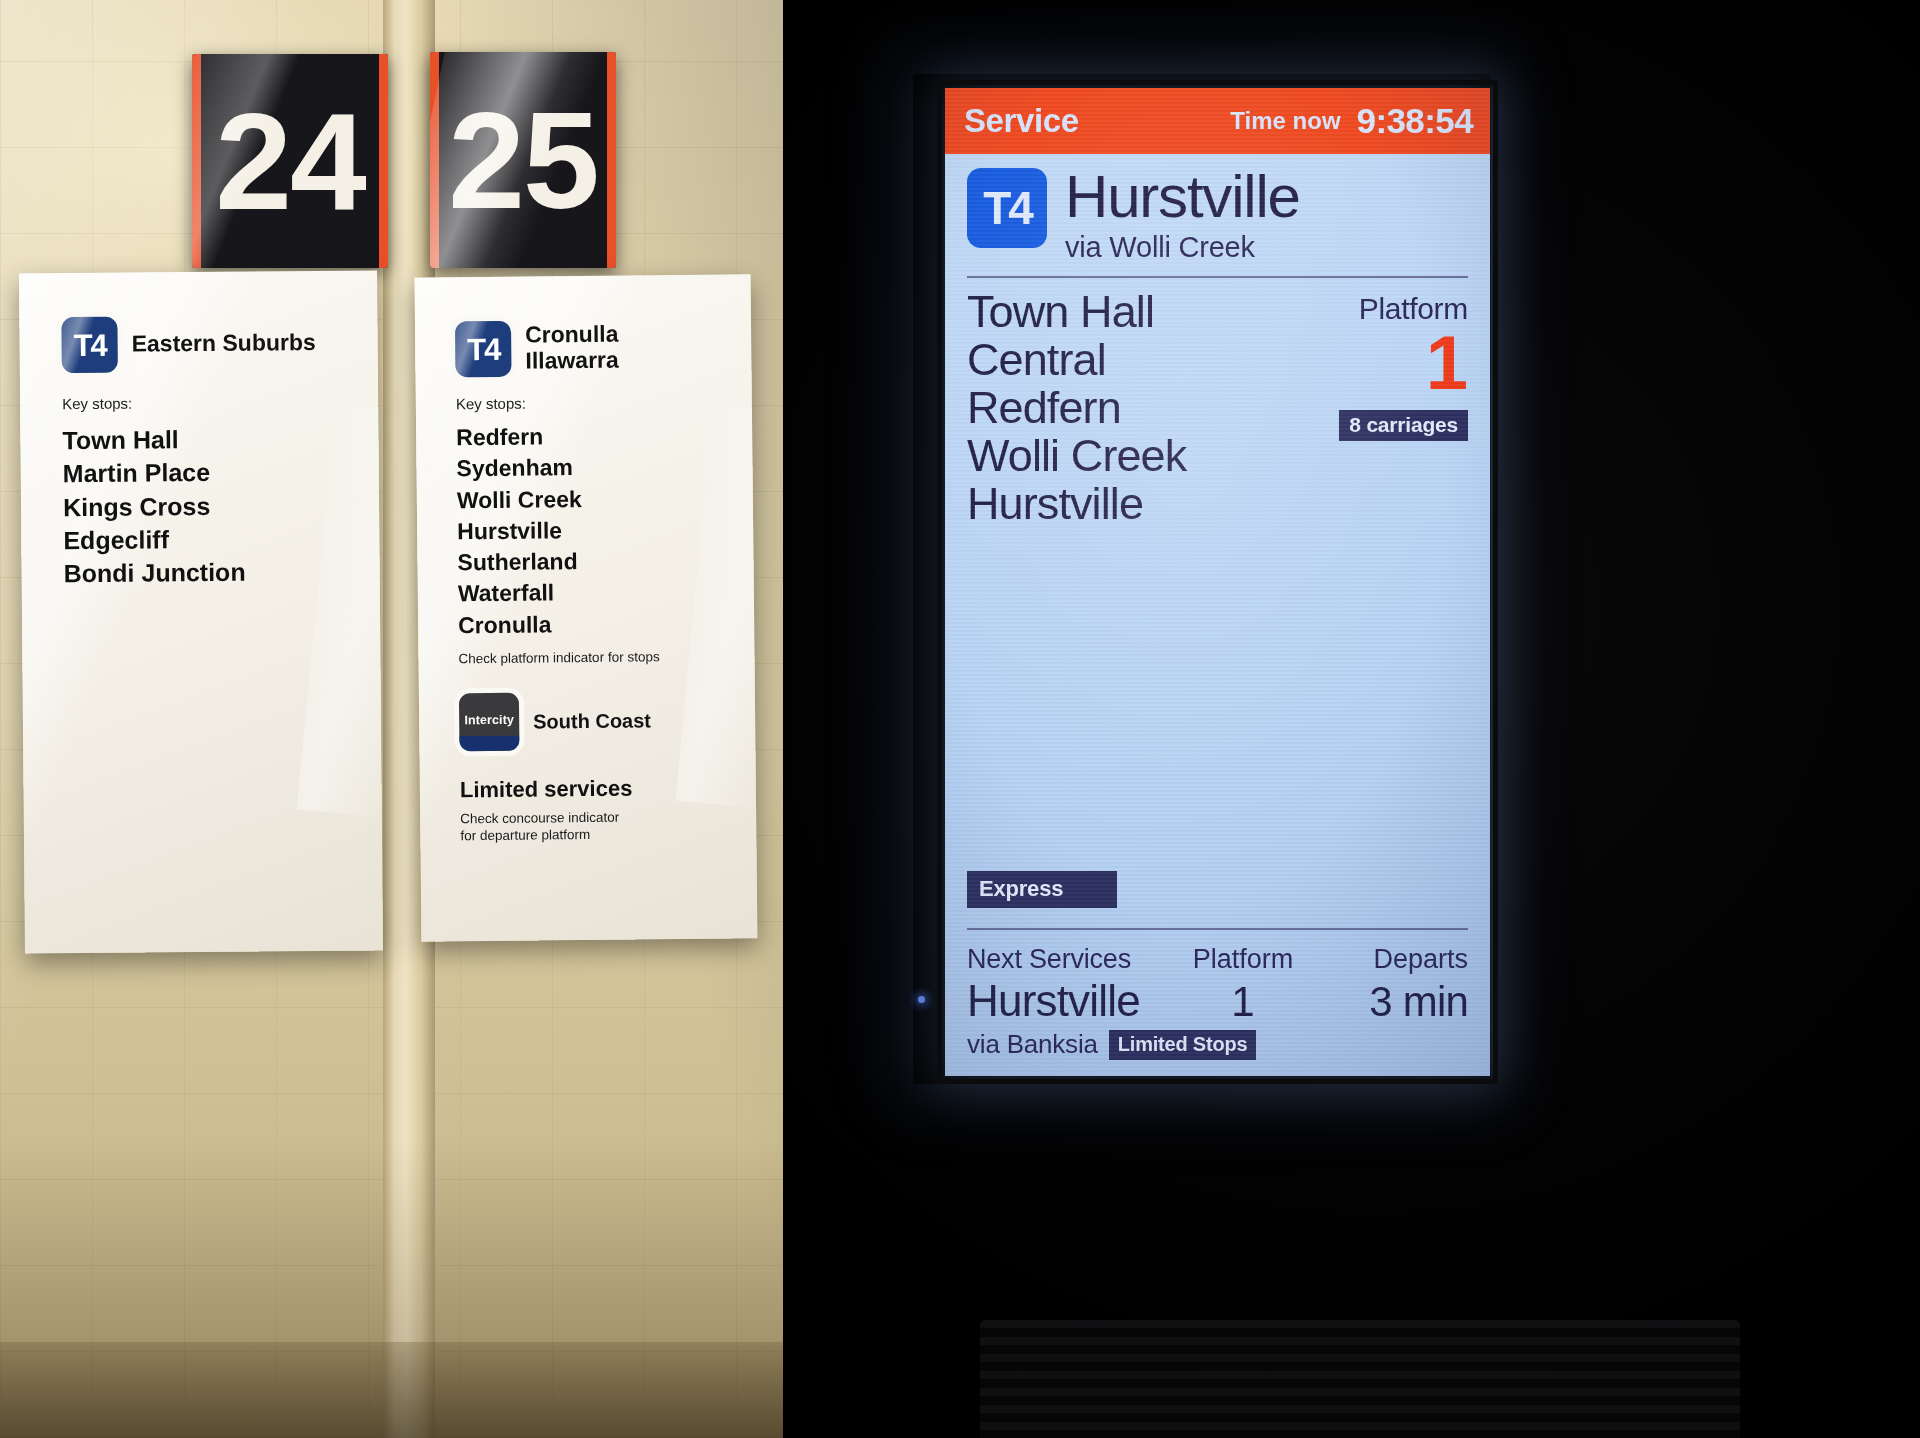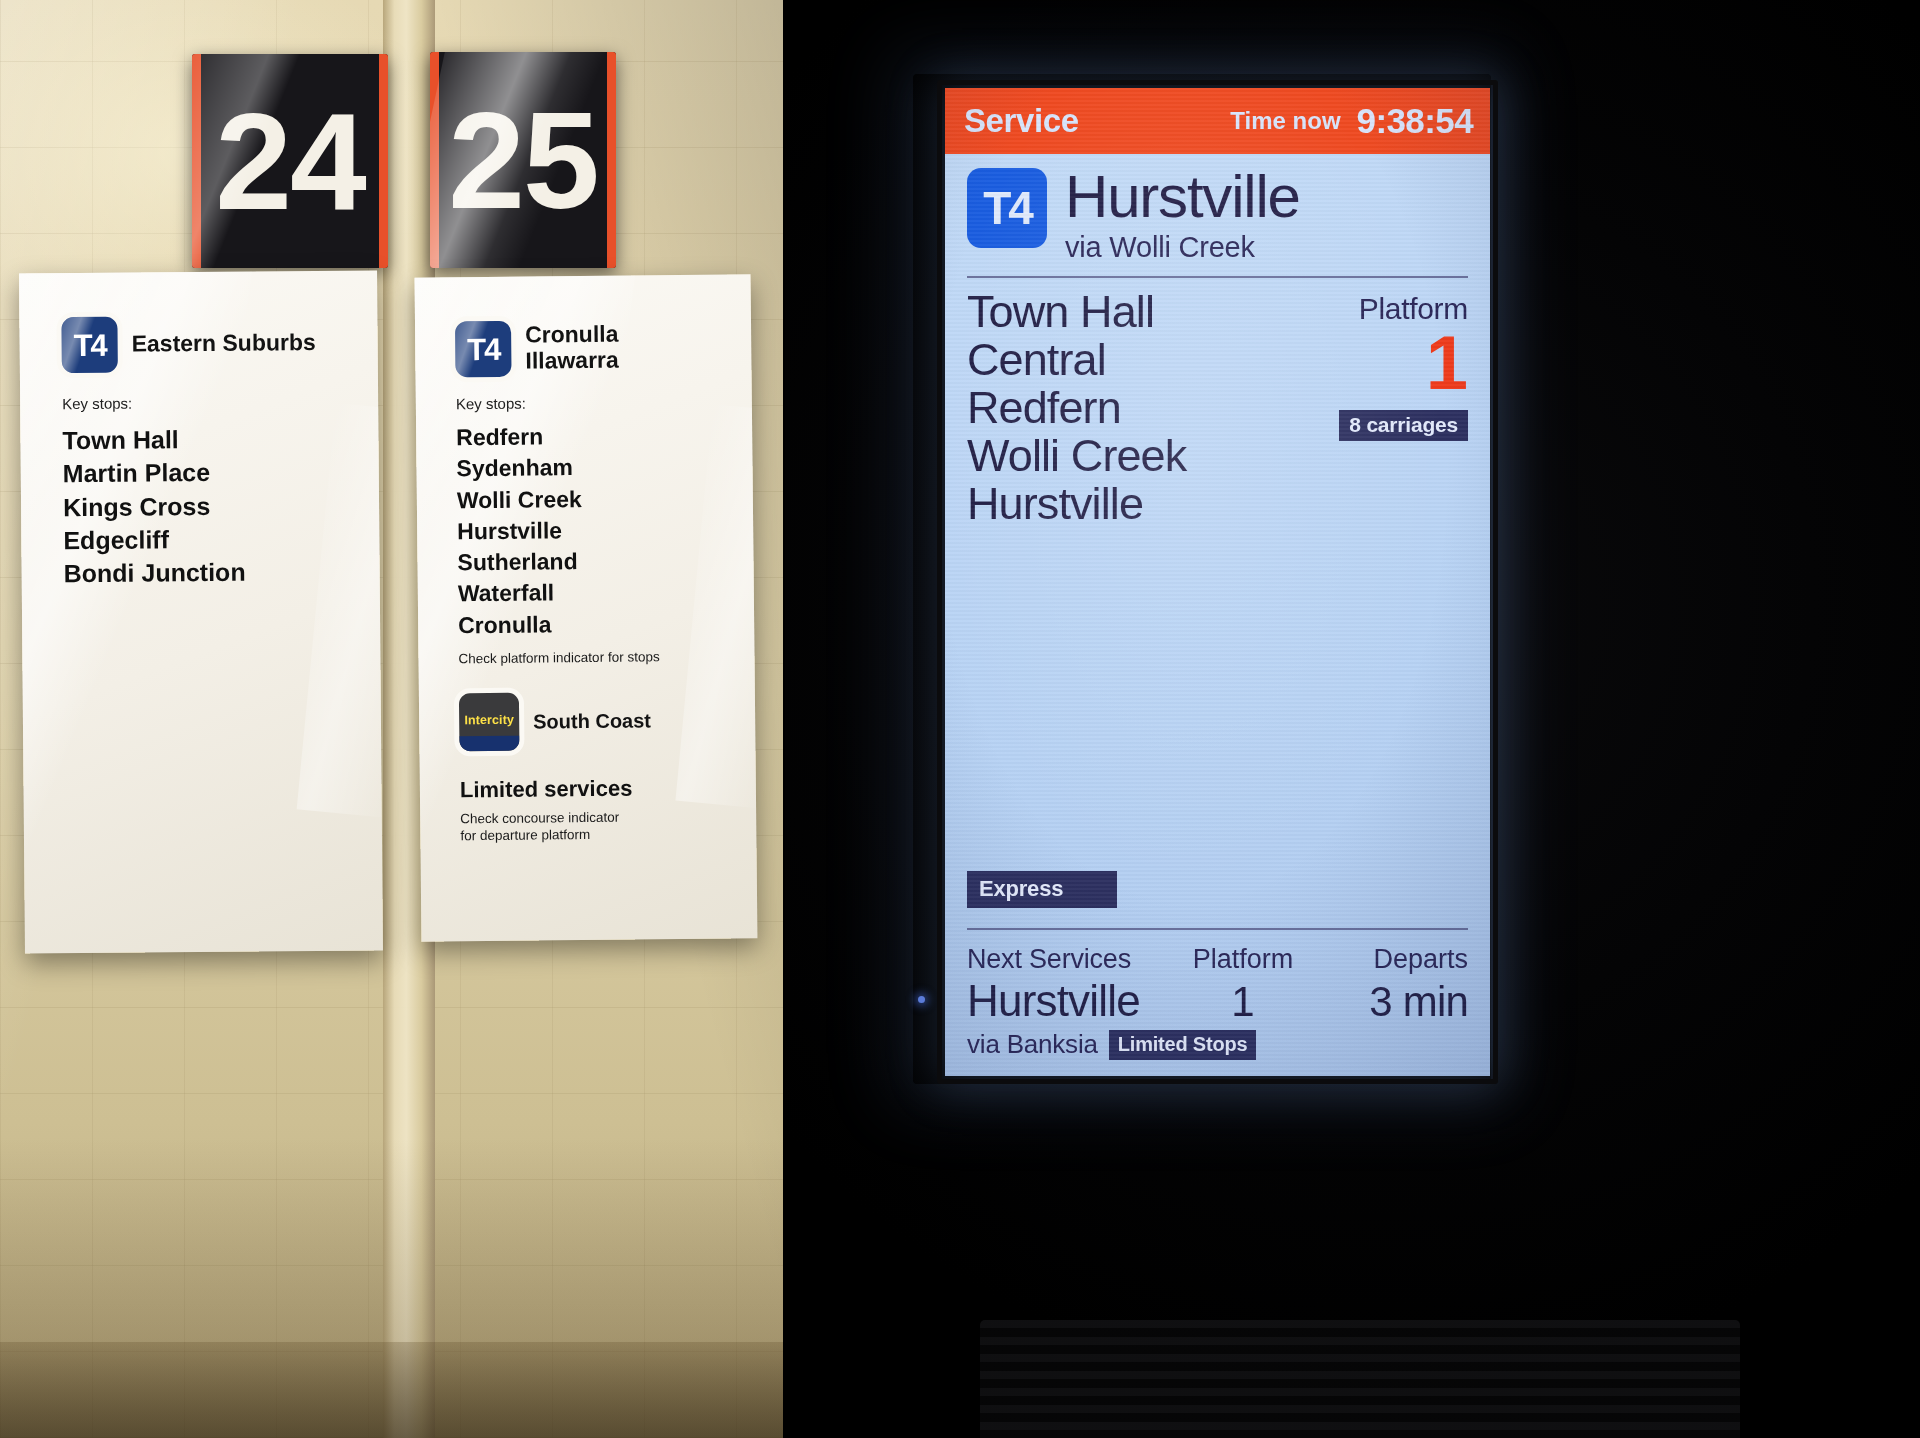--- a/index.html
+++ b/index.html
@@ -68,21 +68,21 @@
     background:linear-gradient(100deg,rgba(255,255,255,0) 0%,rgba(255,255,255,.40) 50%,rgba(255,255,255,0) 70%);
     transform:rotate(10deg);}
   .route-name{font-size:23px;font-weight:700;color:#131313;line-height:1.12;}
   .keystops-lbl{font-size:15px;color:#222;margin-top:22px;}
   .stop{font-size:25px;font-weight:700;color:#111;line-height:1.33;}
   .stop-sm{font-size:23px;font-weight:700;color:#111;line-height:1.36;}
   .fine{font-size:13.5px;color:#1b1b1b;line-height:1.28;}
   .intercity-row{display:flex;align-items:center;gap:14px;margin-top:26px;}
   .ic-badge{width:60px;height:58px;border-radius:11px;background:#3a3a3c;position:relative;
     box-shadow:0 0 0 5px #fbf9f4;overflow:hidden;display:flex;align-items:center;justify-content:center;}
-  .ic-badge .ictxt{color:#fde047;font-size:12.5px;font-weight:600;margin-bottom:4px;letter-spacing:.1px;}
+  .ic-badge .ictxt{color:#ffffff;font-size:12.5px;font-weight:600;margin-bottom:4px;letter-spacing:.1px;}
   .ic-badge .icstripe{position:absolute;left:0;right:0;bottom:0;height:15px;background:#17316e;}
   .ic-name{font-size:20px;font-weight:700;color:#131313;}
   .limited{font-size:22px;font-weight:700;color:#111;margin-top:26px;}
 
   
   .right-scene{position:absolute;left:785px;top:0;width:1135px;height:1438px;
     background:radial-gradient(ellipse 70% 55% at 52% 42%, #0a0a0c 0%, #040405 55%, #000 100%);}
   .blue-led{position:absolute;left:133px;top:996px;width:7px;height:7px;border-radius:50%;
     background:#5a7ad8;box-shadow:0 0 9px 3px rgba(70,110,230,.55);}
   .vent{position:absolute;left:195px;bottom:0;width:760px;height:118px;

